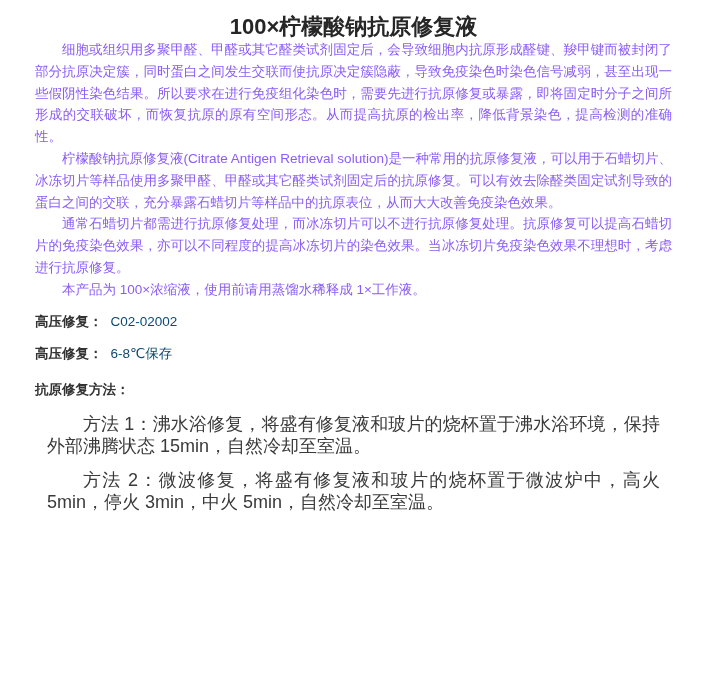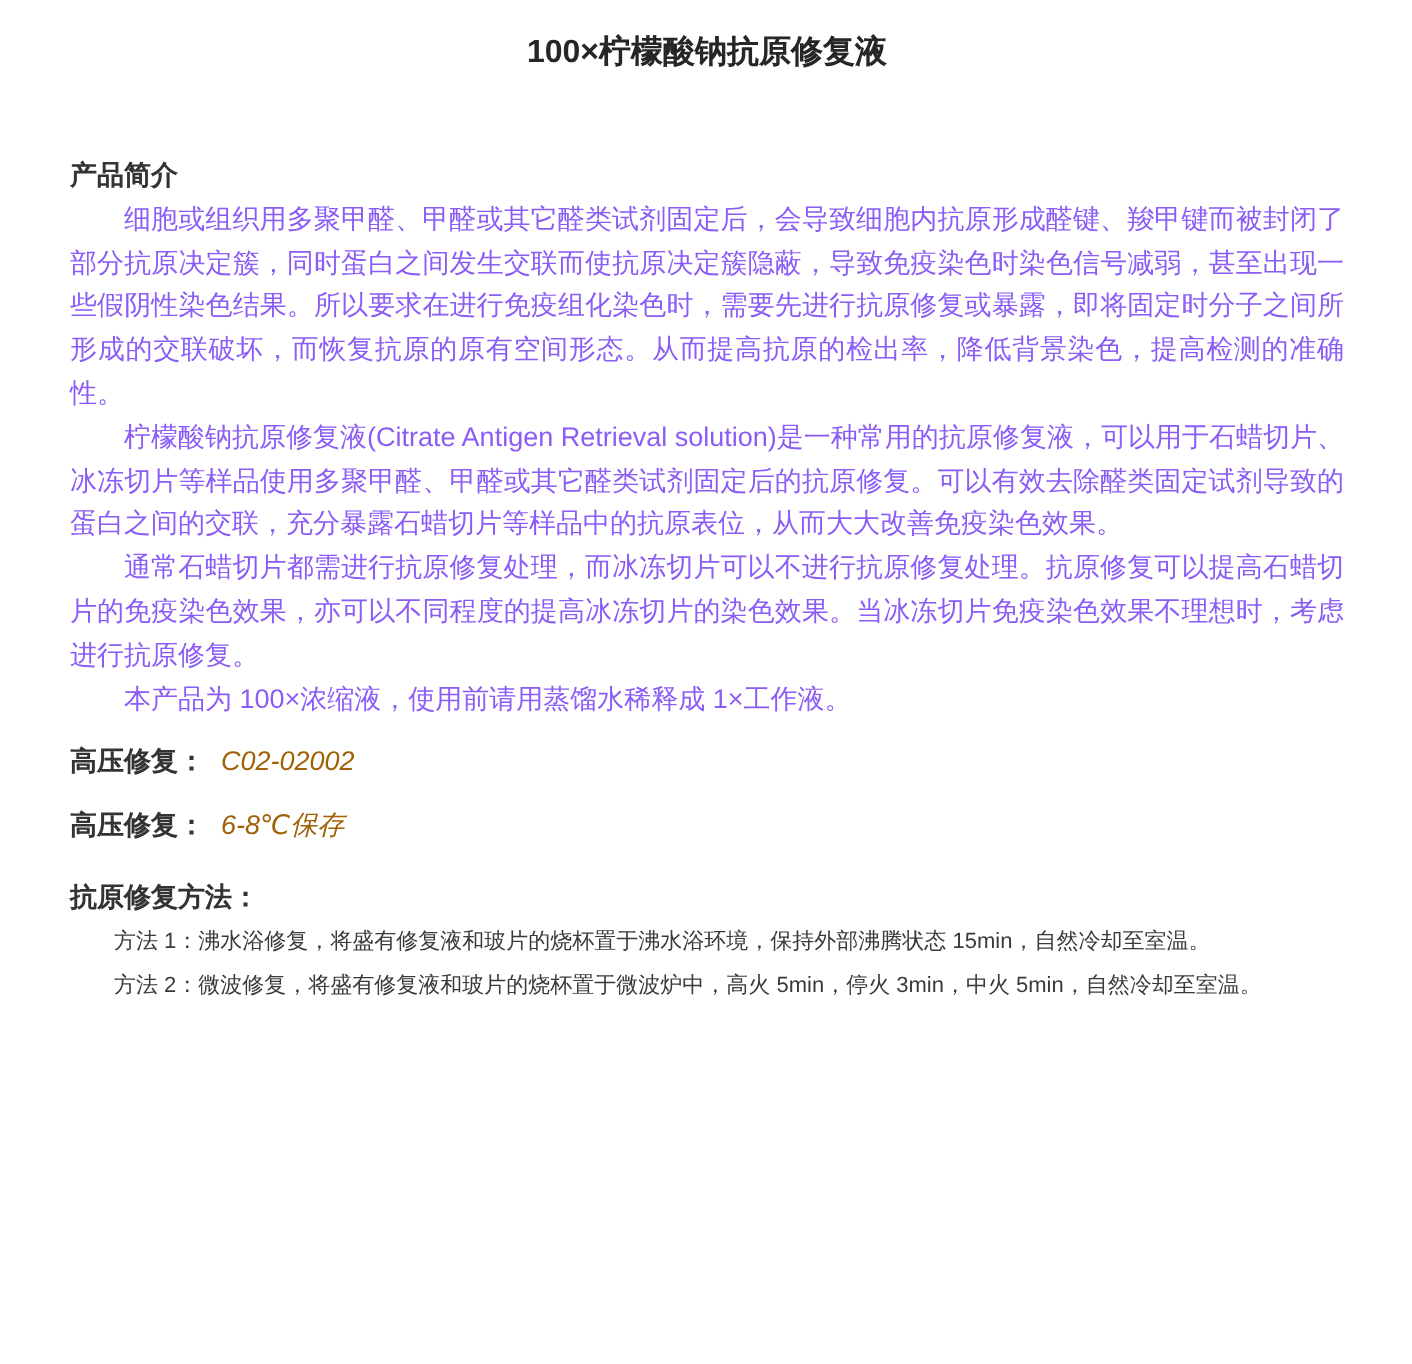--- a/index.html
+++ b/index.html
@@ -27,21 +27,21 @@
     text-align: center;
     font-size: 16.5px;
     line-height: 24px;
     font-weight: bold;
     color: #262626;
     letter-spacing: 0.2px;
   }
   .title-zh {
     margin: 15px 0 0 0;
     text-align: center;
-    font-size: 16px;
+    font-size: 22px;
     line-height: 24px;
     font-weight: bold;
     color: #262626;
   }
   .section-heading {
     margin: 38px 0 0 0;
     font-size: 13.5px;
     line-height: 21.8px;
     font-weight: bold;
     color: #333333;
@@ -62,48 +62,46 @@
     line-height: 22px;
     margin-bottom: 10px;
     white-space: nowrap;
   }
   .field-label {
     font-weight: bold;
     color: #333333;
   }
   .field-value {
     margin-left: 8px;
-    color: #a16207;
-    font-style: italic;
+    color: #0c4a6e;
   }
   .methods-heading {
     margin: 14px 0 0 0;
     font-size: 13.5px;
     line-height: 22px;
     font-weight: bold;
     color: #333333;
   }
   p.method-para {
-    margin: 0;
-    font-size: 11px;
+    margin: 12px;
+    font-size: 18px;
     line-height: 22px;
     text-align: justify;
     text-indent: 2em;
     color: #3a3a3a;
   }
 </style>
 </head>
 <body>
 
 <div class="page">
 
 
   <div class="title-zh">100×柠檬酸钠抗原修复液</div>
 
-  <div class="section-heading">产品简介</div>
 
   <p class="body-para">细胞或组织用多聚甲醛、甲醛或其它醛类试剂固定后，会导致细胞内抗原形成醛键、羧甲键而被封闭了部分抗原决定簇，同时蛋白之间发生交联而使抗原决定簇隐蔽，导致免疫染色时染色信号减弱，甚至出现一些假阴性染色结果。所以要求在进行免疫组化染色时，需要先进行抗原修复或暴露，即将固定时分子之间所形成的交联破坏，而恢复抗原的原有空间形态。从而提高抗原的检出率，降低背景染色，提高检测的准确性。</p>
 
   <p class="body-para">柠檬酸钠抗原修复液(Citrate Antigen Retrieval solution)是一种常用的抗原修复液，可以用于石蜡切片、冰冻切片等样品使用多聚甲醛、甲醛或其它醛类试剂固定后的抗原修复。可以有效去除醛类固定试剂导致的蛋白之间的交联，充分暴露石蜡切片等样品中的抗原表位，从而大大改善免疫染色效果。</p>
 
   <p class="body-para">通常石蜡切片都需进行抗原修复处理，而冰冻切片可以不进行抗原修复处理。抗原修复可以提高石蜡切片的免疫染色效果，亦可以不同程度的提高冰冻切片的染色效果。当冰冻切片免疫染色效果不理想时，考虑进行抗原修复。</p>
 
   <p class="body-para">本产品为 100×浓缩液，使用前请用蒸馏水稀释成 1×工作液。</p>
 
   <div class="fields">

